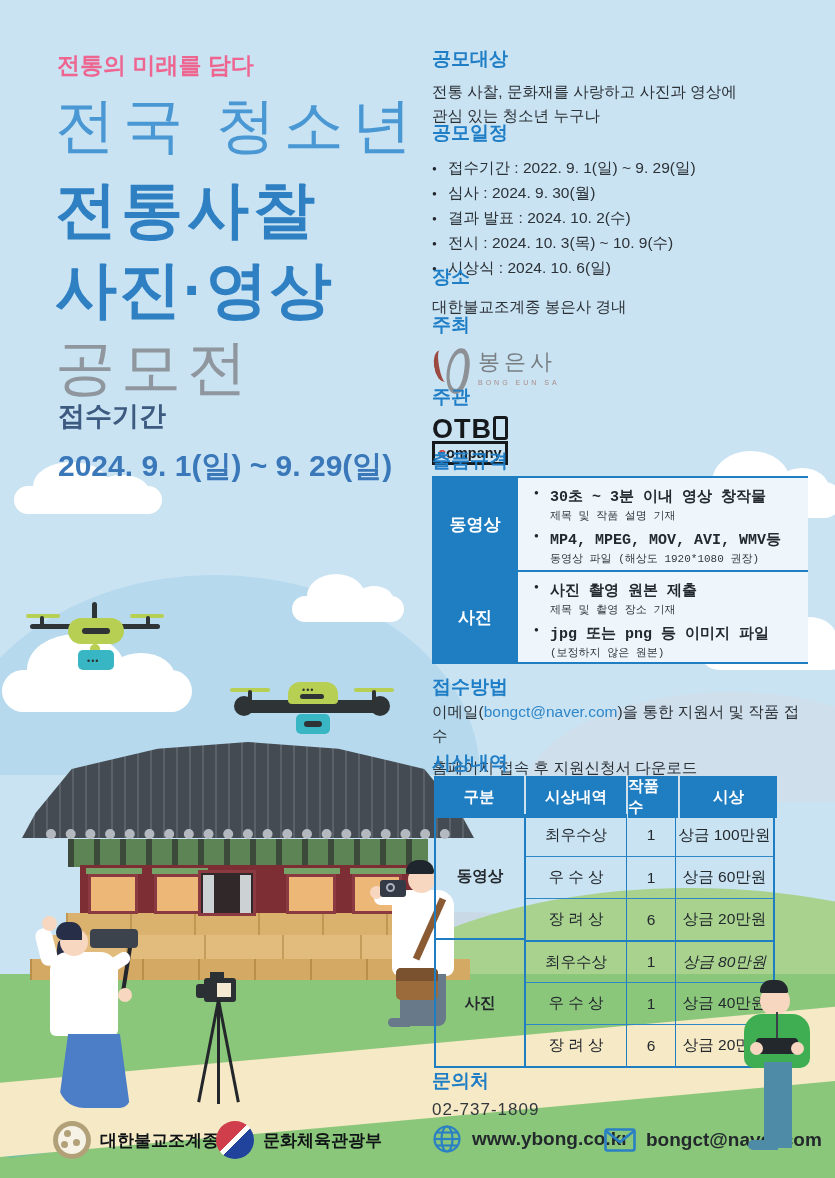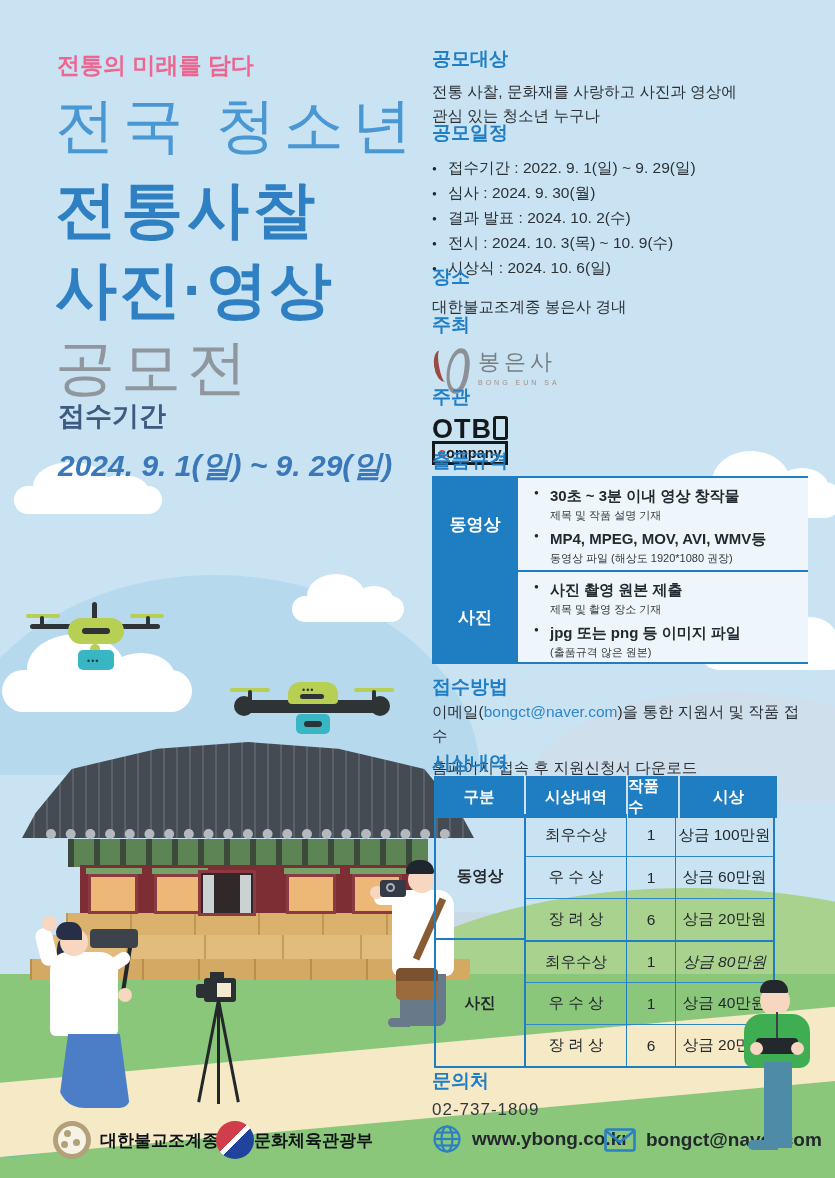--- a/index.html
+++ b/index.html
@@ -66,21 +66,21 @@
   .content{z-index:10;}
   .bullet-line{position:relative;padding-left:16px;}
   .bullet-line::before{content:"●";position:absolute;left:0;top:1px;font-size:8px;color:#22262a;}
 
   
   #fmt-table{position:absolute;left:432px;top:476px;width:376px;border-top:2px solid #1f7dc2;border-bottom:2px solid #1f7dc2;z-index:10;}
   .fmt-row{display:flex;height:92px;}
   .fmt-row + .fmt-row{border-top:2px solid #1f7dc2;}
   .fmt-cat{width:88px;background:#1f7dc2;color:#fff;font-size:17px;font-weight:700;
            display:flex;align-items:center;justify-content:center;border-right:2px solid #eef6fc;}
-  .fmt-body{flex:1;background:#eef6fc;padding:9px 0 0 14px;}
+  .fmt-body{flex:1;background:#eef6fc;padding:9px 0 0 14px;font-family:Liberation Mono, monospace;}
   .fmt-main{font-size:15px;color:#24292e;font-weight:600;}
   .fmt-sub{font-size:11px;color:#33383d;padding-left:16px;margin:2px 0 7px;}
 
   
   #aw-table{position:absolute;left:434px;top:776px;width:341px;z-index:10;}
   #aw-head{display:grid;grid-template-columns:90px 100px 50px 97px;column-gap:2px;height:36px;}
   #aw-head div{background:#1f7dc2;color:#fff;font-size:15.5px;font-weight:700;
                display:flex;align-items:center;justify-content:center;}
   #aw-body{display:grid;grid-template-columns:90px 100px 50px 97px;grid-auto-rows:42px;margin-top:2px;
            border-left:2px solid #1f7dc2;border-right:2px solid #1f7dc2;border-bottom:2px solid #1f7dc2;}
@@ -222,21 +222,21 @@
     <div class="abs" style="left:764px;top:1062px;width:28px;height:86px;background:#4e8ba6;z-index:12;"></div>
     <div class="abs" style="left:748px;top:1140px;width:30px;height:10px;background:#4e8ba6;border-radius:6px 0 0 6px;z-index:12;"></div>
   </div>
 
   <div class="abs content" style="left:57px;top:50px;font-size:23px;font-weight:800;color:#ee6590;">전통의 미래를 담다</div>
   <div class="abs content" style="left:55px;top:86px;font-size:60px;font-weight:500;color:#4997d3;letter-spacing:8px;">전국 청소년</div>
   <div class="abs content" style="left:55px;top:168px;font-size:62px;font-weight:800;color:#2e80c3;letter-spacing:4px;">전통사찰</div>
   <div class="abs content" style="left:55px;top:328px;font-size:60px;font-weight:400;color:#8f969e;letter-spacing:6px;">공모전</div>
   <div class="abs content" style="left:55px;top:248px;font-size:62px;font-weight:800;color:#2e80c3;letter-spacing:2px;">사진·영상</div>
   <div class="abs content" style="left:58px;top:398px;font-size:27px;font-weight:600;color:#3d5a80;">접수기간</div>
-  <div class="abs content" style="left:58px;top:446px;font-size:30px;font-weight:600;color:#3a78ba;font-style:italic;">2024. 9. 1(일) ~ 9. 29(일)</div>
+  <div class="abs content" style="left:58px;top:446px;font-size:30px;font-weight:600;color:#3a78ba;">2024. 9. 1(일) ~ 9. 29(일)</div>
 
   <div class="abs content" style="left:432px;top:46px;width:378px;">
     <div class="sec-h">공모대상</div>
     <div class="body-t" style="margin-top:8px;line-height:24px;">전통 사찰, 문화재를 사랑하고 사진과 영상에</div>
     <div class="body-t" style="line-height:24px;">관심 있는 청소년 누구나</div>
   </div>
 
   <div class="abs content" style="left:432px;top:120px;width:378px;">
     <div class="sec-h">공모일정</div>
     <div class="body-t bullet-line" style="margin-top:9px;line-height:25px;">접수기간 : 2022. 9. 1(일) ~ 9. 29(일)</div>
@@ -282,21 +282,21 @@
         <div class="fmt-main bullet-line">MP4, MPEG, MOV, AVI, WMV등</div>
         <div class="fmt-sub">동영상 파일 (해상도 1920*1080 권장)</div>
       </div>
     </div>
     <div class="fmt-row">
       <div class="fmt-cat">사진</div>
       <div class="fmt-body">
         <div class="fmt-main bullet-line">사진 촬영 원본 제출</div>
         <div class="fmt-sub">제목 및 촬영 장소 기재</div>
         <div class="fmt-main bullet-line">jpg 또는 png 등 이미지 파일</div>
-        <div class="fmt-sub">(출품규격 않은 원본)</div>
+        <div class="fmt-sub">(보정하지 않은 원본)</div>
       </div>
     </div>
   </div>
 
   <div class="abs content" style="left:432px;top:674px;width:378px;">
     <div class="sec-h">접수방법</div>
     <div class="body-t" style="line-height:24px;"><span>이메일(</span><span style="color:#2f86c8;">bongct@naver.com</span><span>)을 통한 지원서 및 작품 접수</span></div>
     <div class="body-t" style="margin-top:8px;line-height:24px;">홈페이지 접속 후 지원신청서 다운로드</div>
   </div>
 
@@ -371,18 +371,18 @@
   <div class="abs content" style="left:53px;top:1121px;display:flex;align-items:center;gap:9px;">
     <div class="jg-circle">
       <div class="jg-inner"></div>
       <div class="jg-dot" style="left:11px;top:9px;"></div>
       <div class="jg-dot" style="left:8px;top:20px;"></div>
       <div class="jg-dot" style="left:20px;top:18px;"></div>
     </div>
     <span class="logo-text">대한불교조계종</span>
   </div>
 
-  <div class="abs content" style="left:216px;top:1121px;display:flex;align-items:center;">
+  <div class="abs content" style="left:216px;top:1121px;display:flex;align-items:center;gap:9px;">
     <div class="tg-circle"></div>
     <span class="logo-text">문화체육관광부</span>
   </div>
 
 </div>
 
 </body></html>

